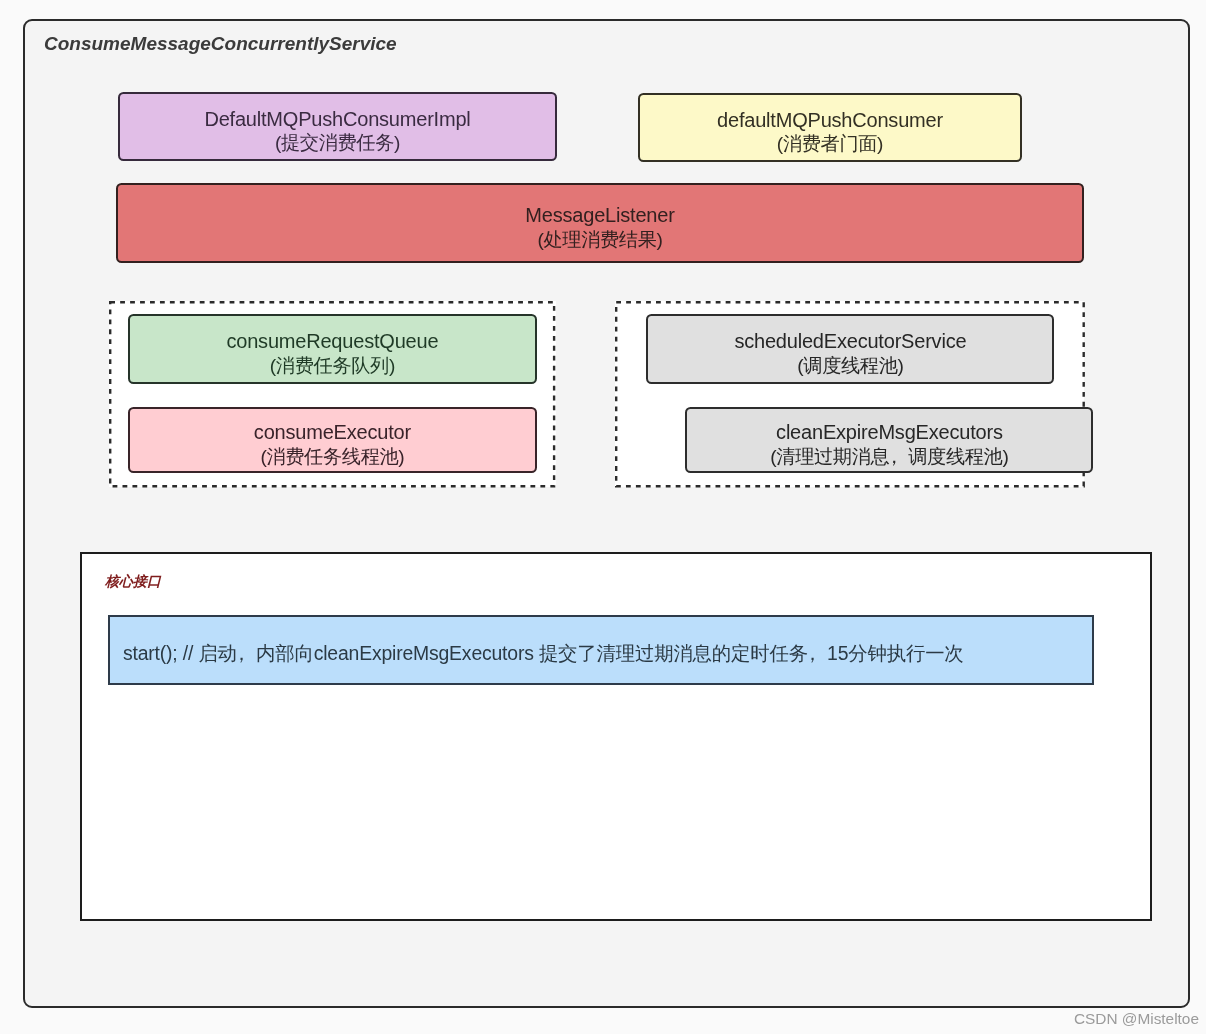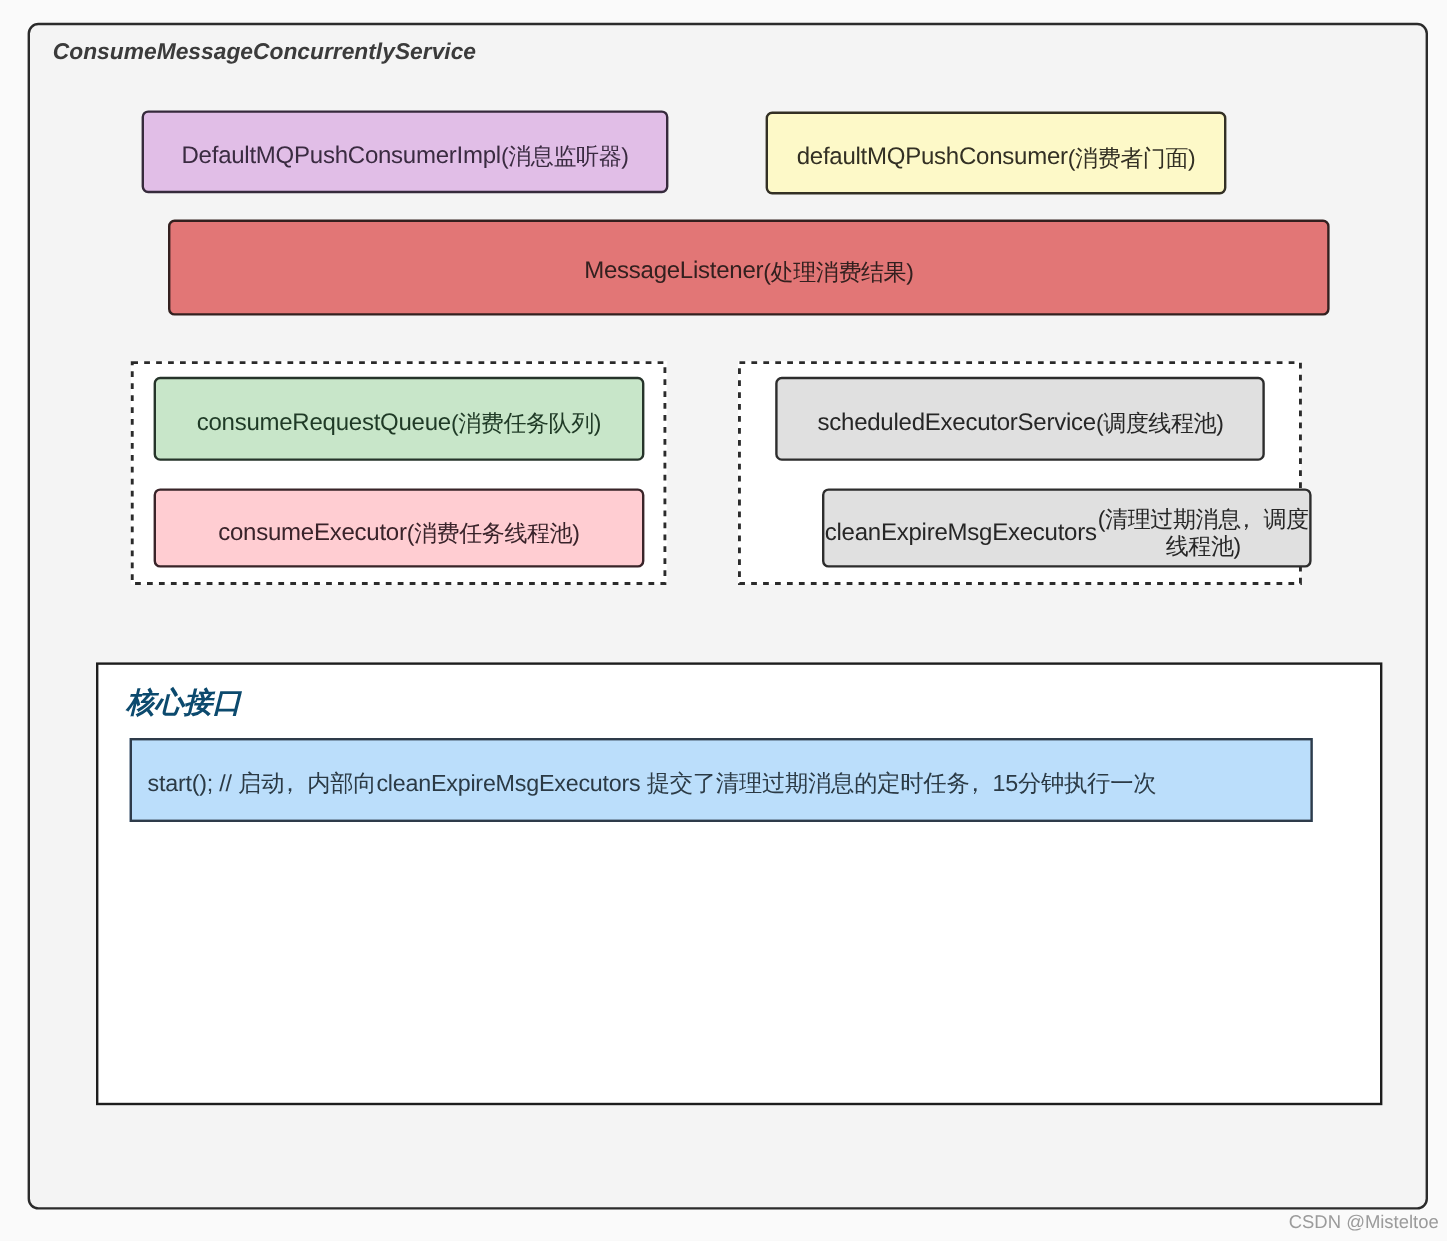--- a/index.html
+++ b/index.html
@@ -19,39 +19,39 @@
   }
   .diagram-title{
     position:absolute;left:44px;top:34px;
     font-size:19px;font-weight:bold;font-style:italic;color:#3b3b3b;
     letter-spacing:0;white-space:nowrap;line-height:1;
   }
 
   .node{
     position:absolute;box-sizing:border-box;
     border:2.5px solid #3a2f3a;border-radius:5.5px;
-    display:flex;flex-direction:row;align-items:center;justify-content:center;
+    display:flex;flex-direction:column;align-items:center;justify-content:center;
     text-align:center;line-height:22.6px;padding-top:7.5px;
   }
   .node .l1{font-size:20px;letter-spacing:-0.2px;}
   .node .l2{font-size:19.2px;letter-spacing:-0.35px;position:relative;top:2px;}
 
   .dashed-box{
     position:absolute;box-sizing:border-box;
     background:#ffffff;
   }
   .dashed-box svg{position:absolute;left:0;top:0;overflow:visible;}
   .dashed-box svg rect{fill:none;stroke:#2b2b2b;stroke-width:2.4;stroke-dasharray:4.8 5.15;}
 
   .core-box{
     position:absolute;box-sizing:border-box;
     background:#ffffff;border:2.8px solid #1d1d1d;
   }
   .core-title{
-    position:absolute;font-size:24px;font-weight:bold;font-style:italic;color:#0c4a6e;line-height:1;
+    position:absolute;font-size:14px;font-weight:bold;font-style:italic;color:#7f1d1d;line-height:1;
   }
   .api-box{
     position:absolute;box-sizing:border-box;
     background:#bbdefb;border:2.6px solid #2e3b4a;
     display:flex;align-items:center;
     color:#2b3a45;font-size:19.4px;letter-spacing:-0.18px;line-height:22.7px;
     white-space:nowrap;
   }
   .api-box .api-text{padding-left:13px;padding-right:10px;display:block;position:relative;top:4px;}
   .api1 .api-text{top:4px;}
@@ -59,21 +59,21 @@
 
   .watermark{
     position:absolute;right:7px;bottom:8px;
     color:#9b9b9b;font-size:15.4px;font-family:Liberation Sans, sans-serif;line-height:1;
   }
   .cjk-comma{display:inline-block;margin-left:-0.26em;margin-right:0.26em;}
 
   
   .n-impl   {left:118px; top:92px;  width:439px; height:69.2px;  background:#e1bee7;}
   .n-facade {left:638px; top:93px;  width:384px; height:69px;  background:#fdf9c8;}
-  .n-listener{left:116px;top:182.5px; width:968px; height:80.5px;  background:#e27676;margin-left:24px;}
+  .n-listener{left:116px;top:182.5px; width:968px; height:80.5px;  background:#e27676;}
 
   .db-left  {left:109.3px; top:300.7px; width:446.3px; height:186.4px;}
   .db-right {left:614.5px; top:300.7px; width:469.9px; height:186.4px;}
 
   .n-queue  {left:127.6px; top:313.8px; width:409.6px; height:70px;  background:#c8e6c9;}
   .n-exec   {left:127.6px; top:406.8px; width:409.6px; height:66.5px;  background:#ffcdd2;}
   .n-sched  {left:646.3px; top:313.8px; width:408.2px; height:70px;  background:#e0e0e0;}
   .n-clean  {left:646.3px; top:406.8px; width:408.2px; height:66.5px;  background:#e0e0e0;margin-left:39px;}
 
   .core-box {left:80.3px;top:551.5px;width:1071.3px;height:369.1px;}
@@ -85,21 +85,21 @@
 </style>
 </head>
 <body>
 
 <div id="stage">
   <div class="outer-frame"></div>
   <div class="diagram-title">ConsumeMessageConcurrentlyService</div>
 
   <div class="node n-impl" style="background: rgb(225, 190, 231); border-color: rgb(54, 42, 60); color: rgb(58, 43, 65);">
     <div class="l1">DefaultMQPushConsumerImpl</div>
-    <div class="l2">(消息监听器)</div>
+    <div class="l2">(提交消费任务)</div>
   </div>
 
   <div class="node n-facade" style="background: rgb(253, 249, 200); border-color: rgb(51, 48, 36); color: rgb(51, 48, 36);">
     <div class="l1">defaultMQPushConsumer</div>
     <div class="l2">(消费者门面)</div>
   </div>
 
   <div class="node n-listener" style="background: rgb(226, 118, 118); border-color: rgb(51, 32, 31); color: rgb(51, 32, 31);">
     <div class="l1">MessageListener</div>
     <div class="l2">(处理消费结果)</div>

